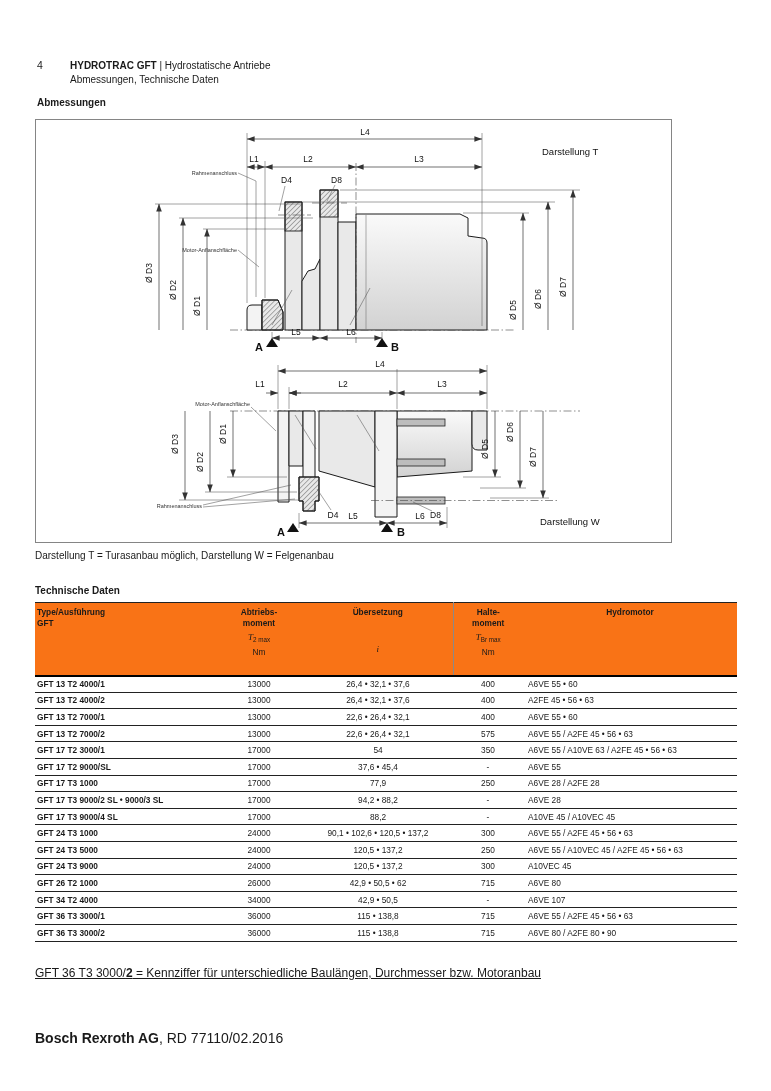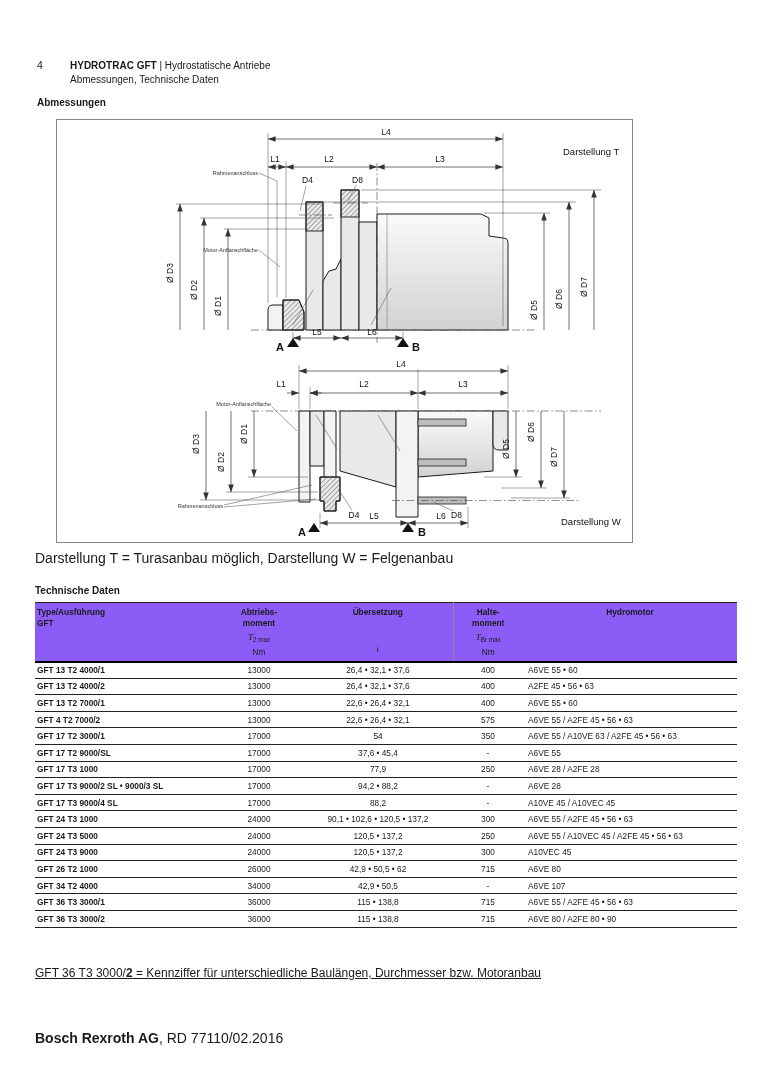--- a/index.html
+++ b/index.html
@@ -7,48 +7,48 @@
   body { font-family:"Liberation Sans", sans-serif; color:#1a1a1a; }
   .page { position:relative; width:771px; height:1091px; background:#fff; overflow:hidden; }
 
   
   .pg-num { position:absolute; left:37px; top:59px; font-size:10.5px; }
   .doc-title { position:absolute; left:70px; top:59px; font-size:10px; line-height:14px; }
   .doc-title .b { font-weight:bold; }
   .sec-head { position:absolute; font-size:10px; font-weight:bold; }
 
   
-  .draw-frame { position:absolute; left:35px; top:119px; width:577px; height:424px; border:1.5px solid #858585; background:#fff;margin-left:21px; }
+  .draw-frame { position:absolute; left:35px; top:119px; width:637px; height:424px; border:1.5px solid #858585; background:#fff; }
   .draw-frame svg { position:absolute; left:-1.5px; top:-1.5px; }
 
   
   .metal { fill:#e9e9e9; stroke:#1a1a1a; stroke-width:1; stroke-linejoin:round; }
   .metal2 { fill:#f3f3f3; stroke:#1a1a1a; stroke-width:1; stroke-linejoin:round; }
   .drum { fill:url(#gmetal); stroke:#1a1a1a; stroke-width:1; stroke-linejoin:round; }
   .stud { fill:#bdbdbd; stroke:#222; stroke-width:0.8; }
   .hatchfill { fill:url(#hatch); stroke:#1a1a1a; stroke-width:0.9; }
   .dim { stroke:#333; stroke-width:0.7; fill:none; }
   .ext { stroke:#555; stroke-width:0.55; fill:none; }
   .leader { stroke:#555; stroke-width:0.55; fill:none; }
   .cl { stroke:#444; stroke-width:0.6; stroke-dasharray:8 2.5 1.5 2.5; fill:none; }
   .edge { stroke:#777; stroke-width:0.6; }
   svg text { fill:#111; font-family:"Liberation Sans",sans-serif; }
   .dimlbl { font-size:8.5px; }
   .tinylbl { font-size:5.5px; fill:#333; }
   .viewlbl { font-size:9.5px; }
   .datumlbl { font-size:11px; font-weight:bold; }
   .tri { fill:#111; stroke:none; }
 
-  .caption { position:absolute; left:35px; top:550px; font-size:14px; }
+  .caption { position:absolute; left:35px; top:550px; font-size:10px; }
 
   
   .tbl-wrap { position:absolute; left:35px; top:602px; width:702px; }
   table { border-collapse:collapse; width:702px; table-layout:fixed; font-size:8.3px; border-top:1.6px solid #222; }
   col.c1{width:180px} col.c2{width:88px} col.c3{width:150px} col.c4{width:70px} col.c5{width:214px}
-  thead th { background:#8b5cf6; vertical-align:top; border-bottom:2px solid #000; padding:4px 0 3px 0; font-size:8.3px; }
+  thead th { background:#f97316; vertical-align:top; border-bottom:2px solid #000; padding:4px 0 17px 0; font-size:8.3px; }
   thead th.divl { border-left:1px solid #8a8a8a; }
   .h-left { text-align:left; padding-left:2px; }
   .hl { font-weight:bold; line-height:11px; }
   .h-left .hl { text-align:left; }
   .hsym { font-weight:normal; line-height:14px; padding-top:1px; }
   .hsym .sym { font-family:"Liberation Serif", serif; font-style:italic; font-size:9px; }
   .hsym sub { font-size:6.3px; vertical-align:-1.5px; }
   .hunit { font-weight:normal; line-height:11px; }
   tbody td { height:16.6px; border-bottom:1px solid #222; padding:0; vertical-align:middle; }
   tbody td.t { font-weight:bold; text-align:left; padding-left:2px; }
@@ -316,21 +316,21 @@
       <td class="m">A2FE 45 • 56 • 63</td>
     </tr>
           <tr>
       <td class="t">GFT 13 T2 7000/1</td>
       <td class="ctr">13000</td>
       <td class="ctr">22,6 • 26,4 • 32,1</td>
       <td class="ctr">400</td>
       <td class="m">A6VE 55 • 60</td>
     </tr>
           <tr>
-      <td class="t">GFT 4 T2 7000/2</td>
+      <td class="t">GFT 13 T2 7000/2</td>
       <td class="ctr">13000</td>
       <td class="ctr">22,6 • 26,4 • 32,1</td>
       <td class="ctr">575</td>
       <td class="m">A6VE 55 / A2FE 45 • 56 • 63</td>
     </tr>
           <tr>
       <td class="t">GFT 17 T2 3000/1</td>
       <td class="ctr">17000</td>
       <td class="ctr">54</td>
       <td class="ctr">350</td>

